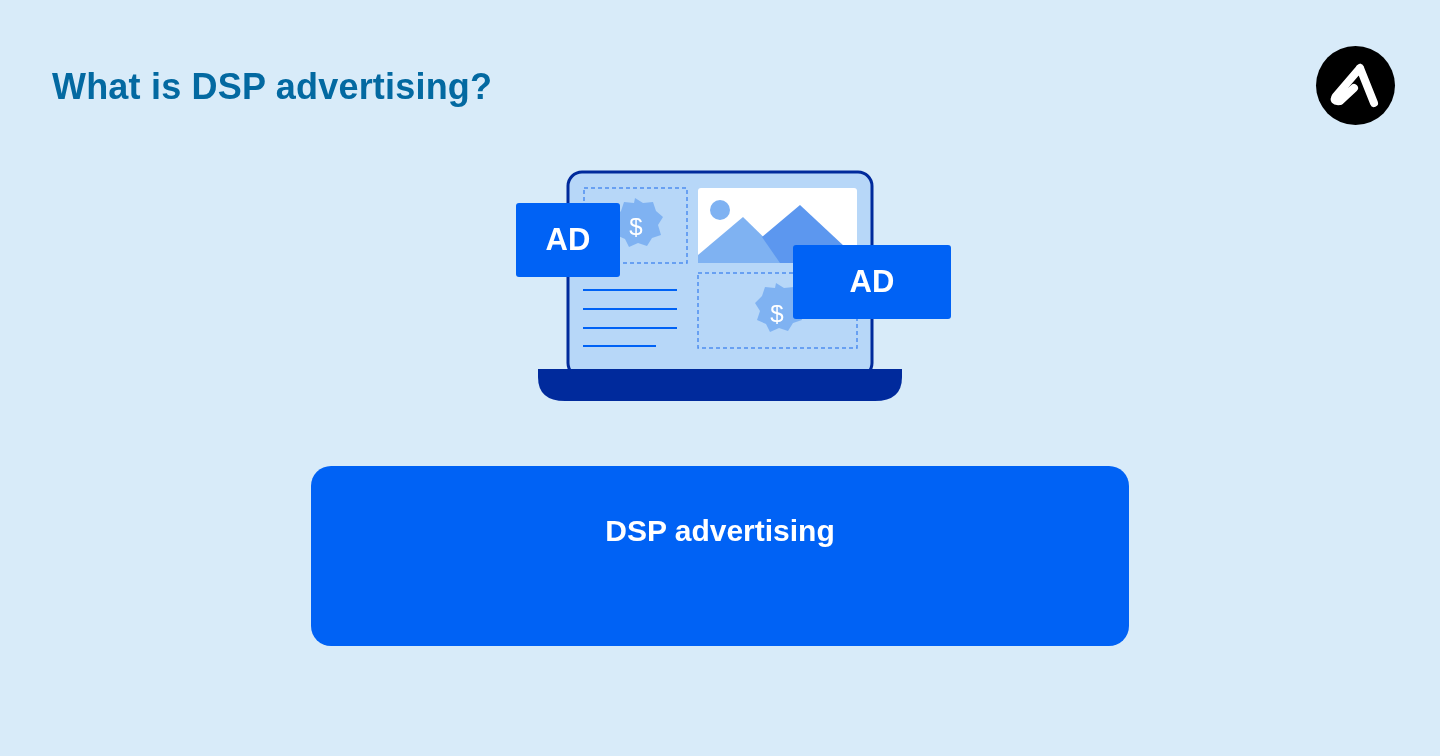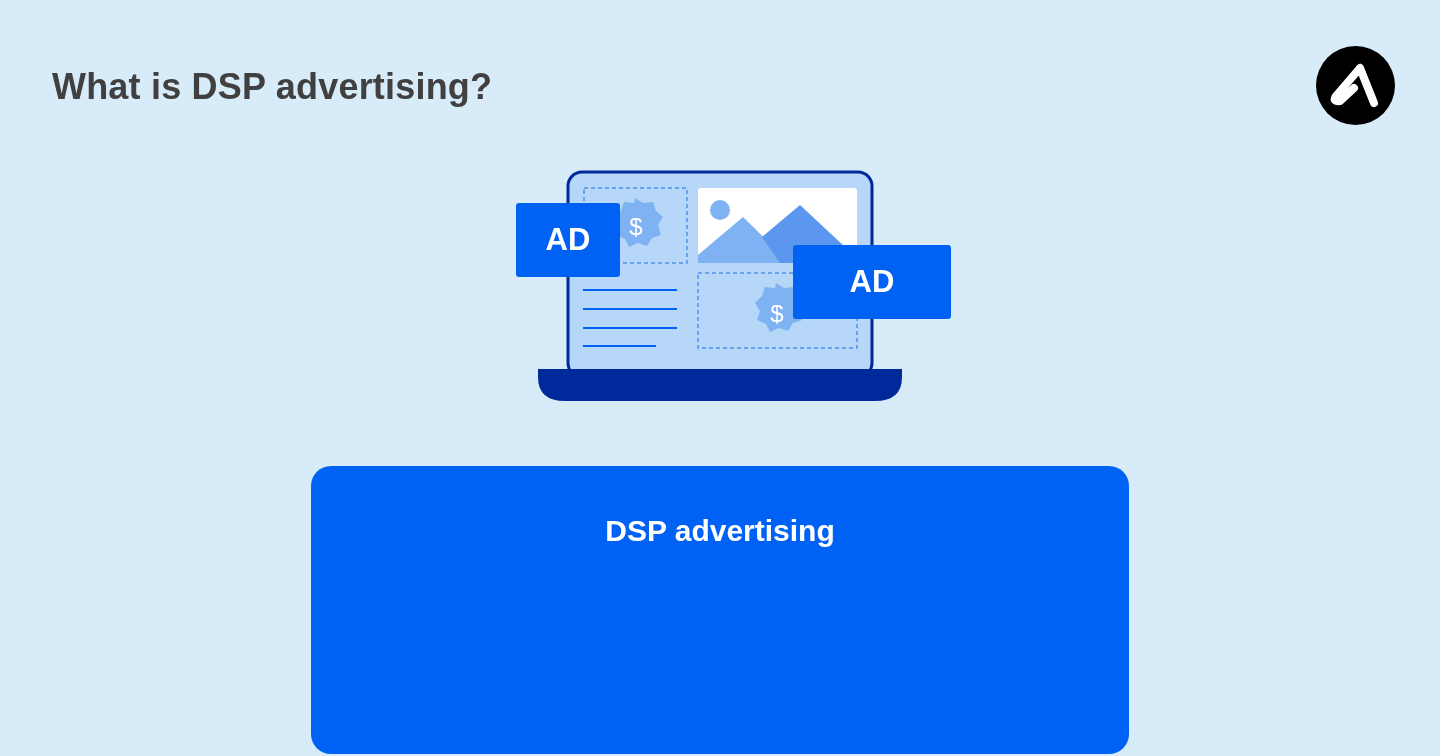--- a/index.html
+++ b/index.html
@@ -1,20 +1,20 @@
 <!DOCTYPE html>
 <html><head>
 <meta charset="utf-8">
 <style>
   html, body { margin:0; padding:0; }
   body { width:1440px; height:756px; background:#d8ebf9; position:relative; overflow:hidden; font-family:"Liberation Sans", sans-serif; }
-  .title { position:absolute; left:52px; top:66px; font-size:36px; font-weight:700; color:#404040; letter-spacing:0.2px; }
+  .title { position:absolute; left:52px; top:66px; font-size:36px; font-weight:700; color:#0369a1; letter-spacing:0.2px; }
   .logo { position:absolute; left:1316px; top:46px; width:79px; height:79px; border-radius:50%; background:#000; }
   .illus { position:absolute; left:510px; top:165px; width:450px; height:245px; }
-  .card { position:absolute; left:311px; top:466px; width:818px; height:288px; background:#0062f5; border-radius:20px; color:#fff; text-align:center; }
+  .card { position:absolute; left:311px; top:466px; width:818px; height:180px; background:#0062f5; border-radius:20px; color:#fff; text-align:center; }
   .card-title { position:absolute; left:0; right:0; top:48px; font-size:30px; font-weight:700; }
   .card-body { position:absolute; left:40px; right:40px; top:92px; font-size:29px; line-height:44px; }
 </style>
 </head>
 <body>
 
 <div class="title">What is DSP advertising?</div>
 
 <div class="logo">
   <svg width="79" height="79" viewBox="0 0 79 79">

